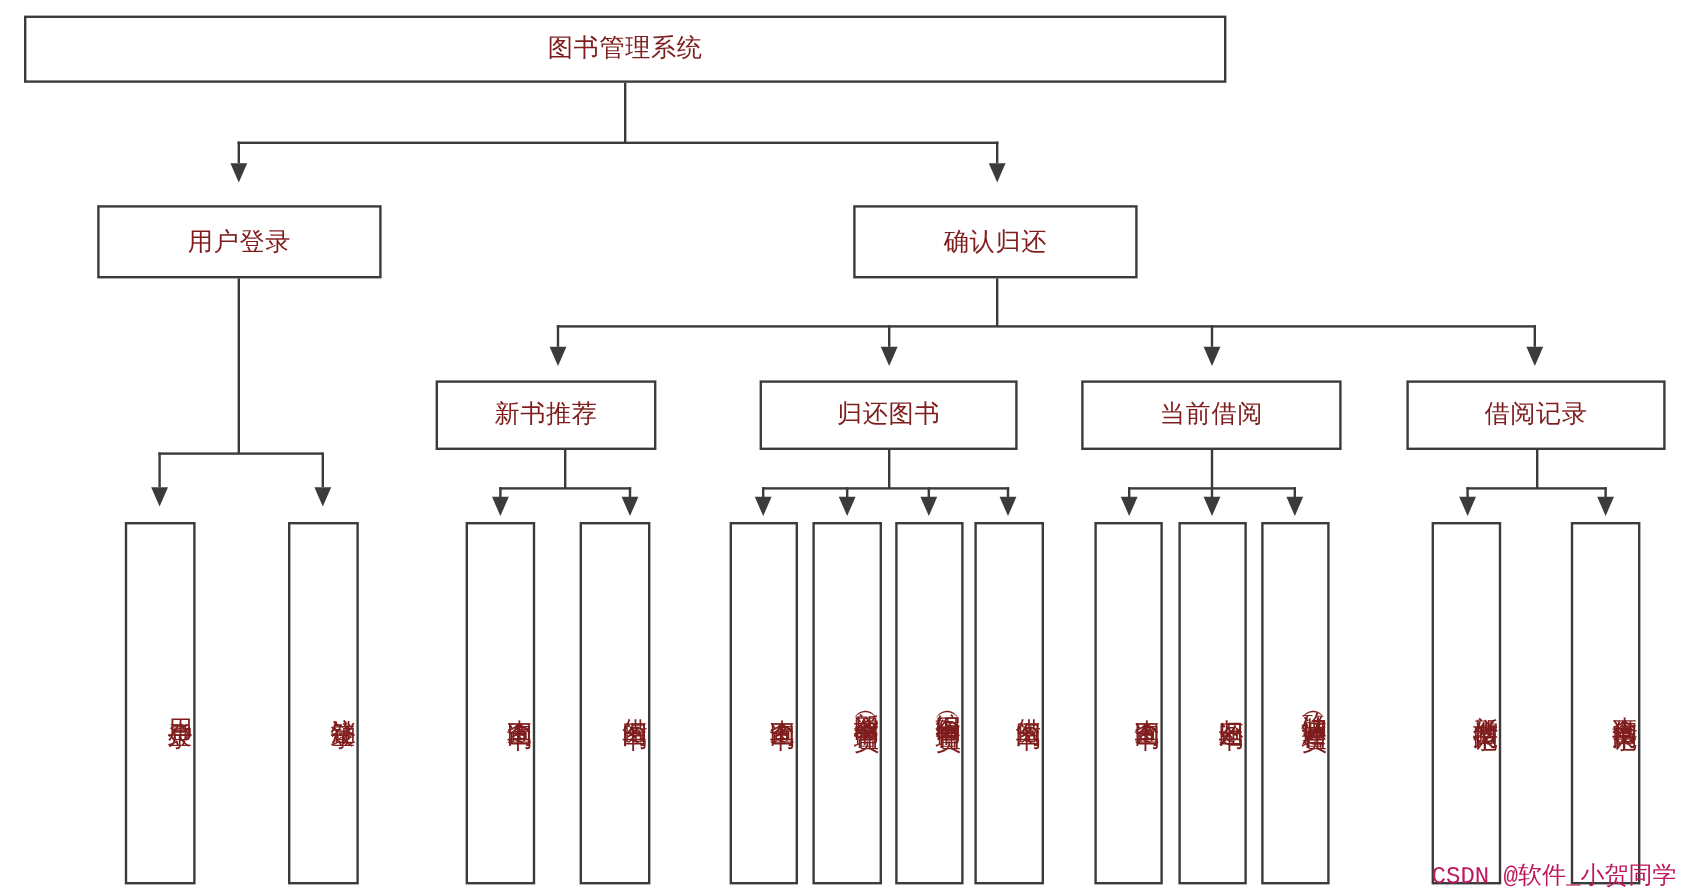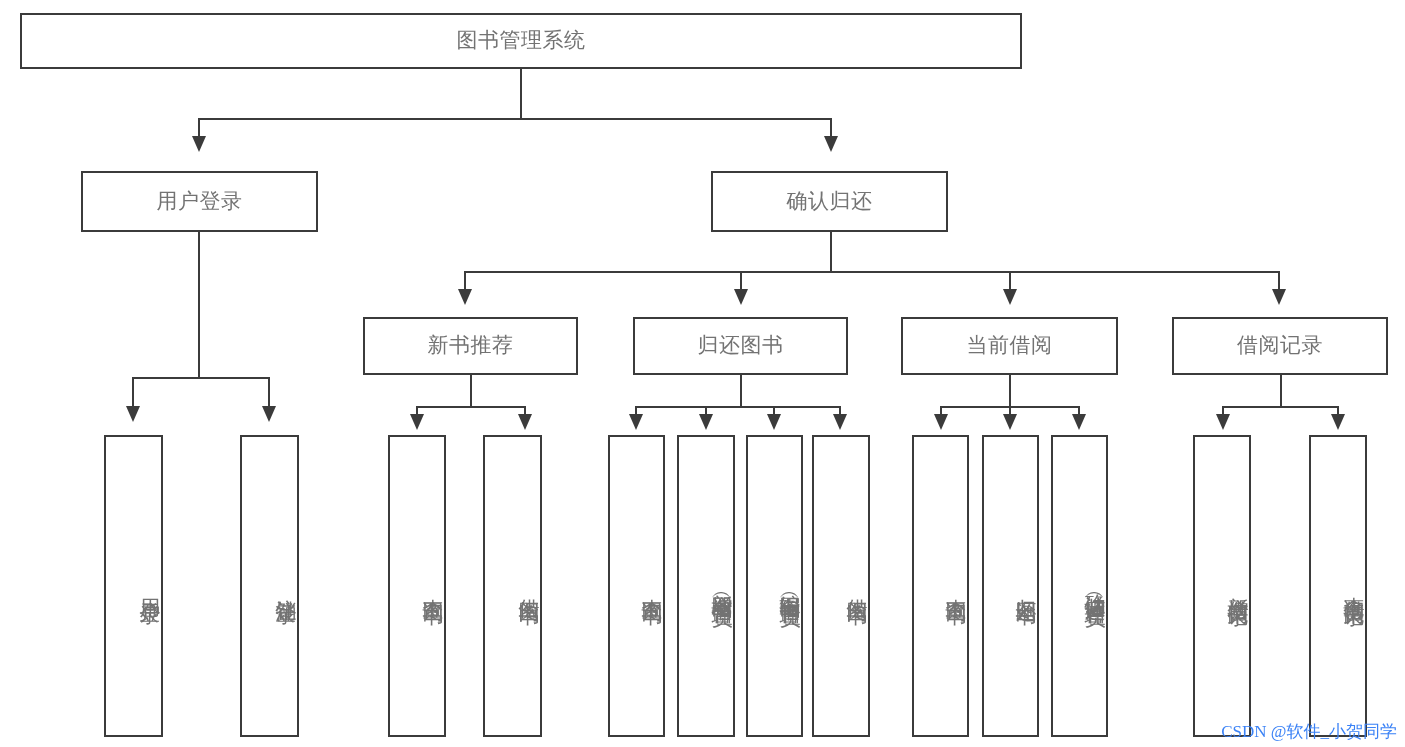--- a/index.html
+++ b/index.html
@@ -18,21 +18,21 @@
     overflow: hidden;
   }
   .node {
     position: absolute;
     box-sizing: border-box;
     border: 2px solid #3b3b3b;
     background: #ffffff;
     display: flex;
     align-items: center;
     justify-content: center;
-    color: #737373;
+    color: #7f1d1d;
     line-height: 1.12;
     text-align: right;
   }
   .node.h {
     font-size: 21px;
     letter-spacing: 0.5px;
   }
   .node.v {
     writing-mode: vertical-rl;
     text-orientation: upright;
@@ -60,24 +60,24 @@
     width: 0;
     height: 0;
     border-left: 7px solid transparent;
     border-right: 7px solid transparent;
     border-top: 16px solid #3b3b3b;
   }
   #watermark {
     position: absolute;
     right: 8px;
     bottom: 4px;
-    font-size: 17px;
-    color: #3b82f6;
+    font-size: 20px;
+    color: #be185d;
     white-space: nowrap;
-    font-family: Liberation Serif, serif;
+    font-family: Liberation Mono, monospace;
   }
 </style>
 </head>
 <body>
 
 <div id="canvas">
 
   <div class="node h" style="left:20px; top:13px; width:1002px; height:56px;">
     <span>图书管理系统</span>
   </div>
@@ -107,21 +107,21 @@
   <div class="lineh" style="left:464px; top:271px; width:816px;"></div>
   <div class="linev" style="left:464px; top:271px; height:18px;"></div>
   <div class="linev" style="left:740px; top:271px; height:18px;"></div>
   <div class="linev" style="left:1009px; top:271px; height:18px;"></div>
   <div class="linev" style="left:1278px; top:271px; height:18px;"></div>
   <div class="arrow" style="left:458px; top:289px;"></div>
   <div class="arrow" style="left:734px; top:289px;"></div>
   <div class="arrow" style="left:1003px; top:289px;"></div>
   <div class="arrow" style="left:1272px; top:289px;"></div>
 
-  <div class="node h" style="left:363px; top:317px; width:215px; height:58px;">
+  <div class="node h" style="left:363px; top:317px; width:184px; height:58px;">
     <span>新书推荐</span>
   </div>
   <div class="node h" style="left:633px; top:317px; width:215px; height:58px;">
     <span>归还图书</span>
   </div>
   <div class="node h" style="left:1172px; top:317px; width:216px; height:58px;">
     <span>借阅记录</span>
   </div>
   <div class="node h" style="left:901px; top:317px; width:217px; height:58px;">
     <span>当前借阅</span>

